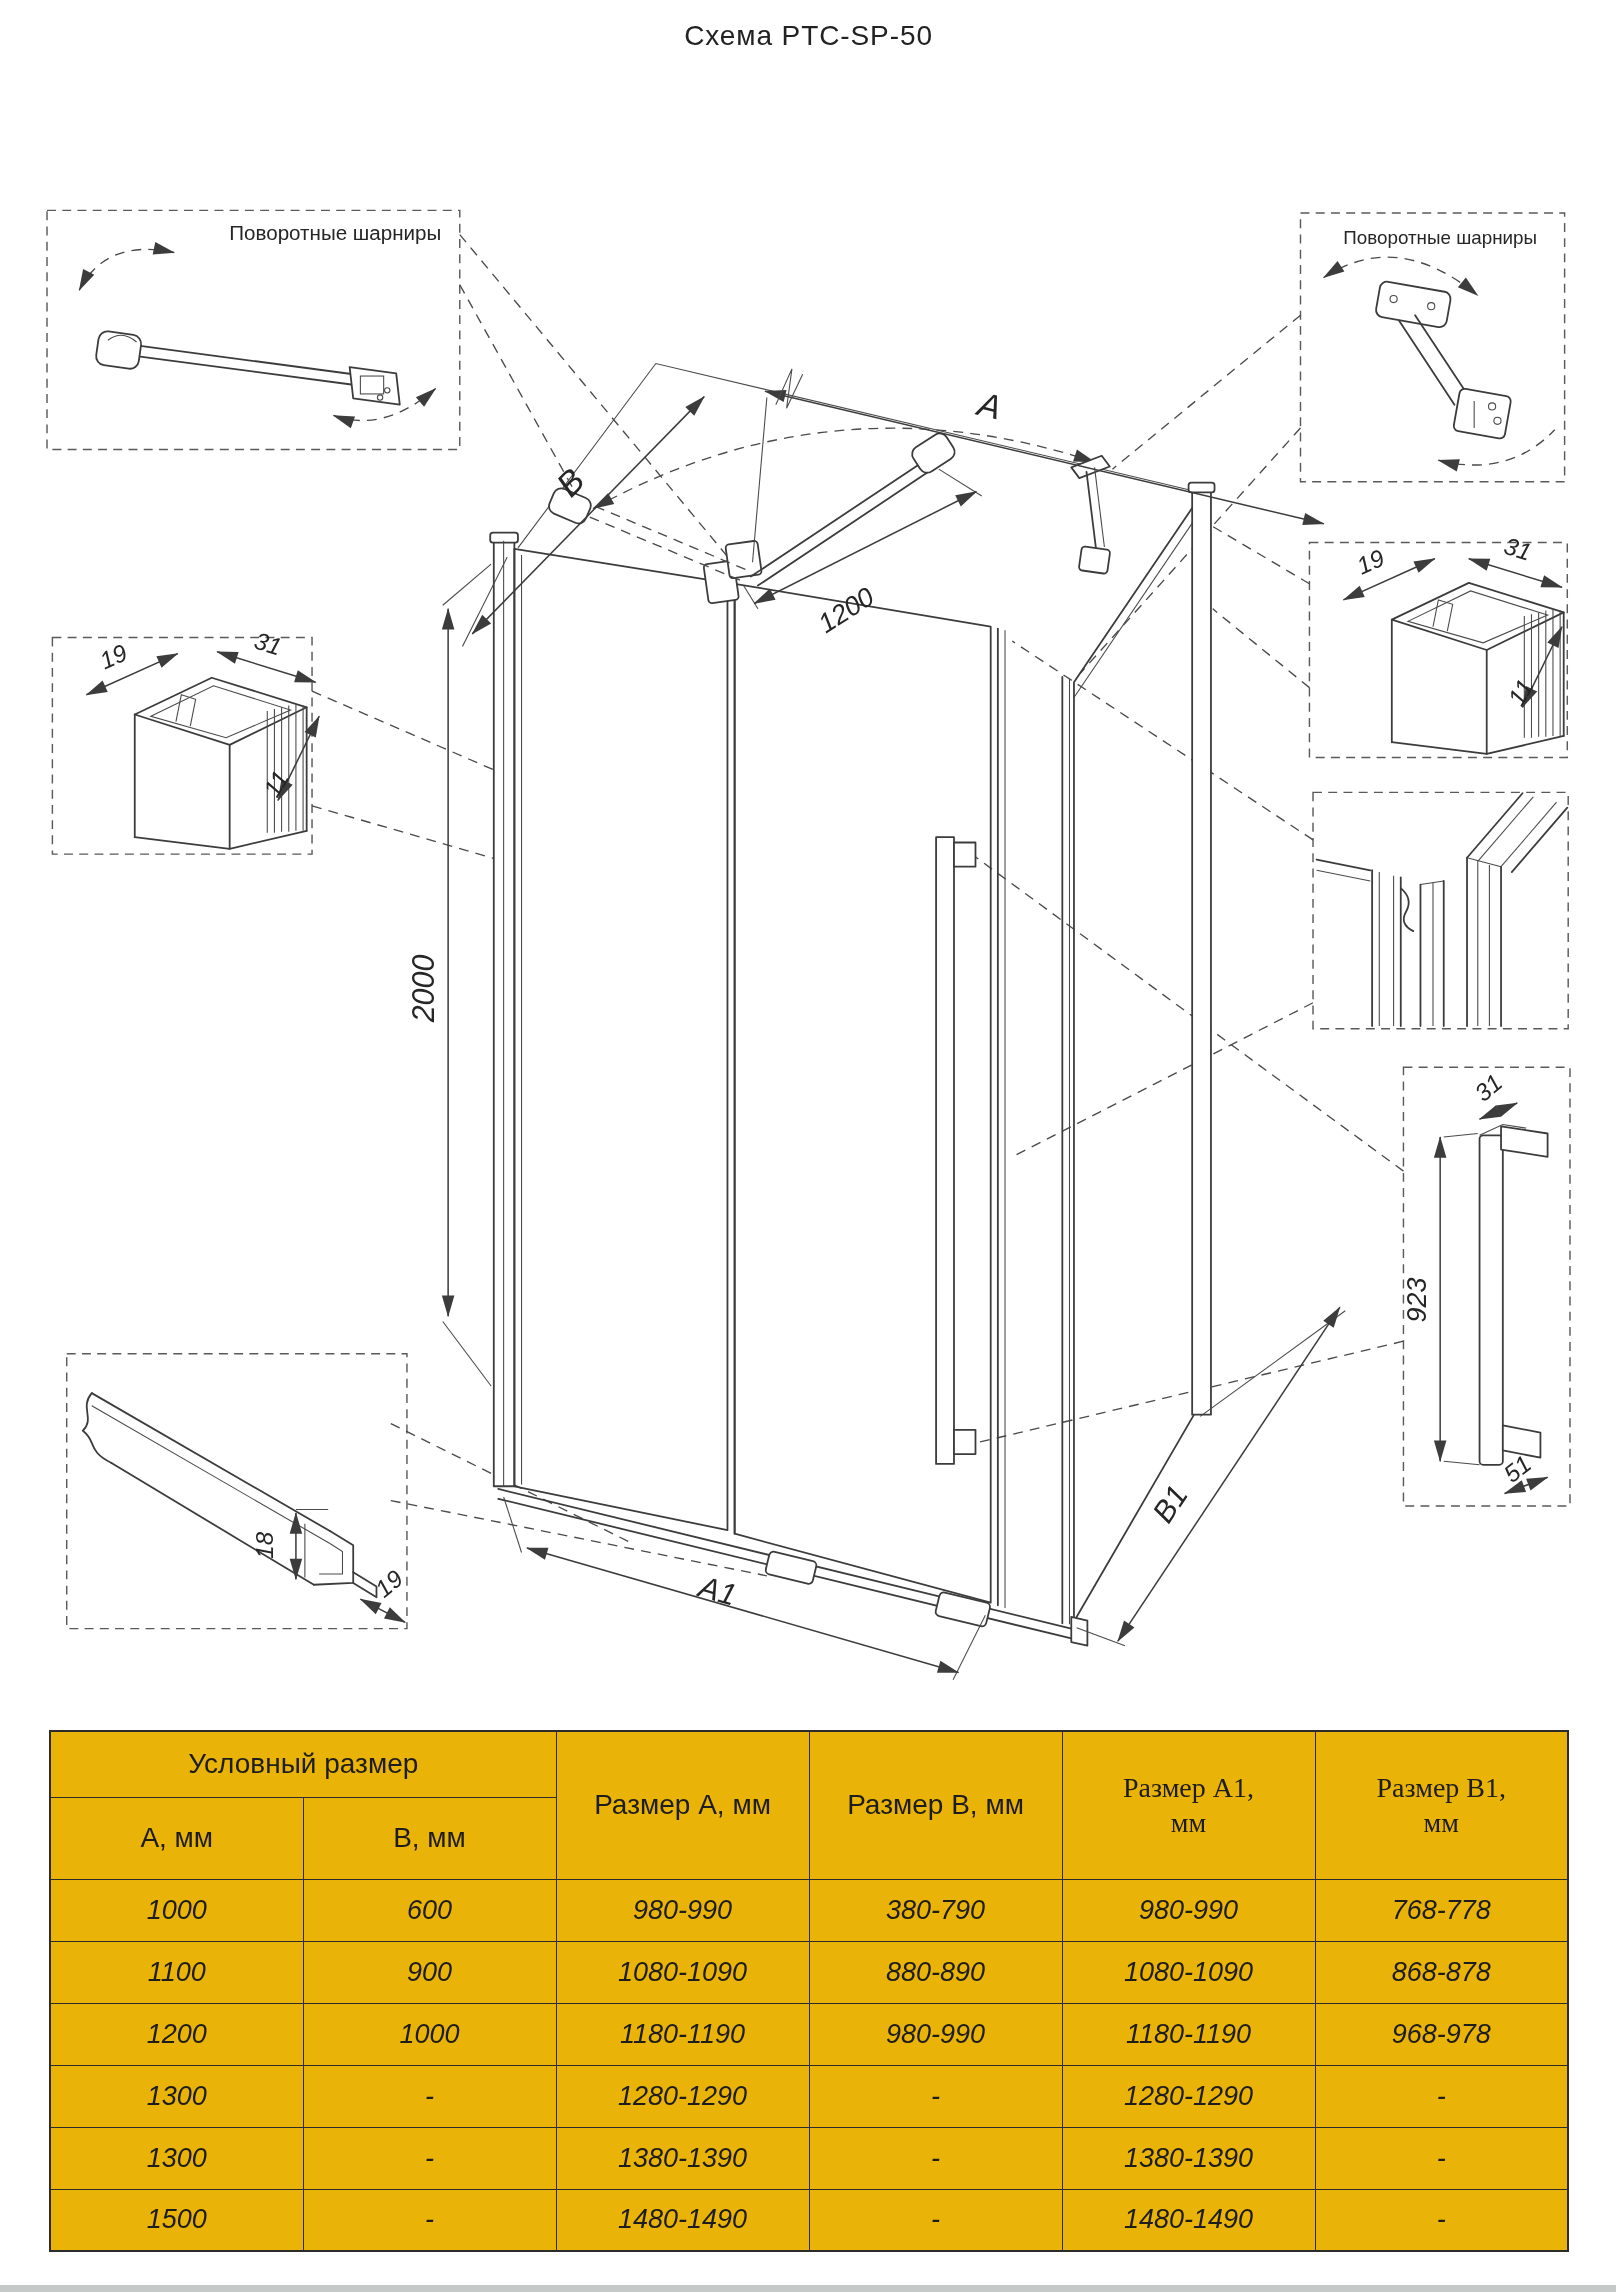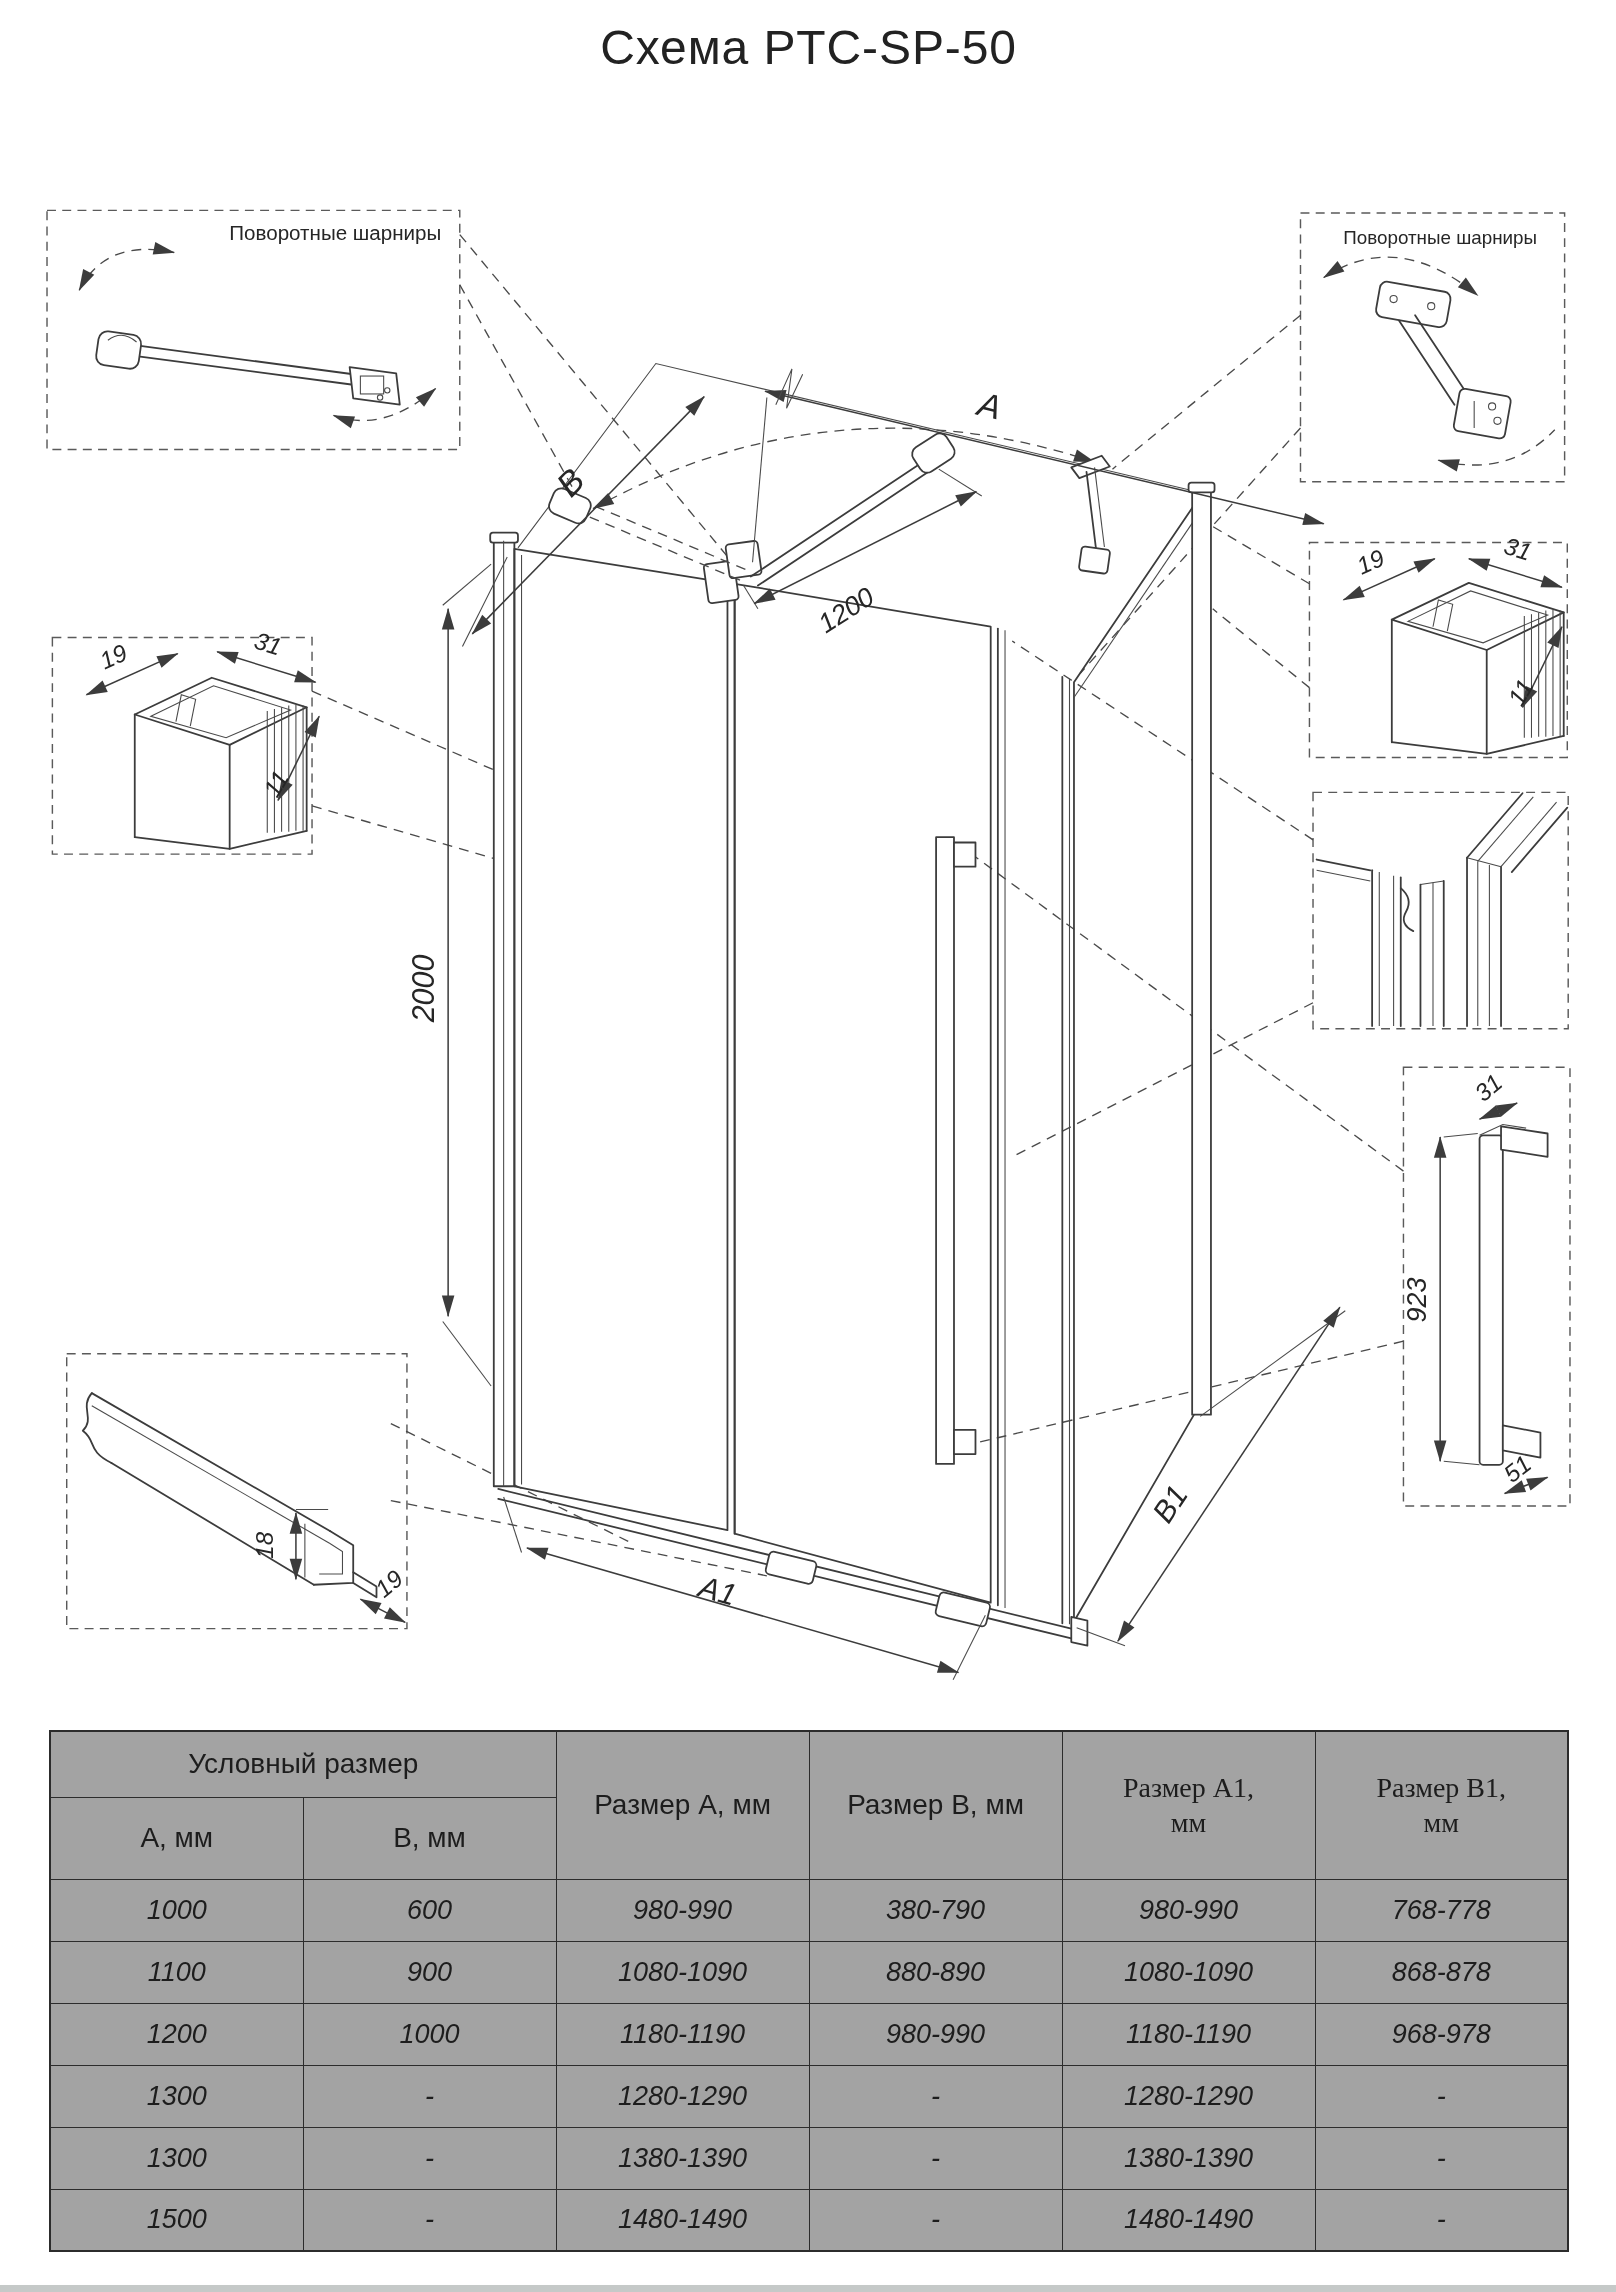--- a/index.html
+++ b/index.html
@@ -2,41 +2,41 @@
 <html style="font-size:14.3px"><head>
 <meta charset="utf-8">
 <style>
   html,body{margin:0;padding:0;}
   body{
     width:1617px;height:2293px;position:relative;background:#ffffff;
     font-family:"Liberation Sans", sans-serif;overflow:hidden;
   }
   .page-title{
     position:absolute;top:19.7px;left:0;width:100%;text-align:center;
-    font-size:48px;color:#222;letter-spacing:0.9px;
+    font-size:28px;color:#222;letter-spacing:0.9px;
   }
   svg.drawing{position:absolute;top:0;left:0;}
   
   .ln{stroke:#3c3c3c;stroke-width:2;fill:none;stroke-linejoin:round;stroke-linecap:round;}
   .lnf{stroke:#3c3c3c;stroke-width:2;fill:#ffffff;stroke-linejoin:round;}
   .thin{stroke:#4a4a4a;stroke-width:1.2;fill:none;}
   .dash{stroke:#4a4a4a;stroke-width:1.5;fill:none;stroke-dasharray:11 8;}
   .box{stroke:#5a5a5a;stroke-width:1.6;fill:none;stroke-dasharray:10 7;}
   .dim{stroke:#3c3c3c;stroke-width:1.7;fill:none;}
   text{fill:#262626;}
   .dlbl{font-style:italic;font-size:38px;}
   .dlblm{font-style:italic;font-size:34px;}
   .dlbls{font-style:italic;font-size:30px;}
   .dlbl2{font-style:italic;font-size:27px;}
   .clbl{font-size:23px;}
   .clbls{font-size:21px;}
   
   .spec-table{
     position:absolute;left:49px;top:1730px;width:1520px;
-    border-collapse:collapse;table-layout:fixed;background:#a3a3a3;
+    border-collapse:collapse;table-layout:fixed;background:#eab308;
     font-size:27px;color:#1d1d1d;border:2.7px solid #2c2c2c;
   }
   .spec-table th,.spec-table td{
     border:1.8px solid #2c2c2c;text-align:center;vertical-align:middle;
     font-weight:400;padding:0;
   }
   .spec-table thead th{font-size:28px;}
   .spec-table tr.h1{height:66px;}
   .spec-table tr.h2{height:82px;}
   .spec-table tbody tr{height:62px;font-style:italic;}

